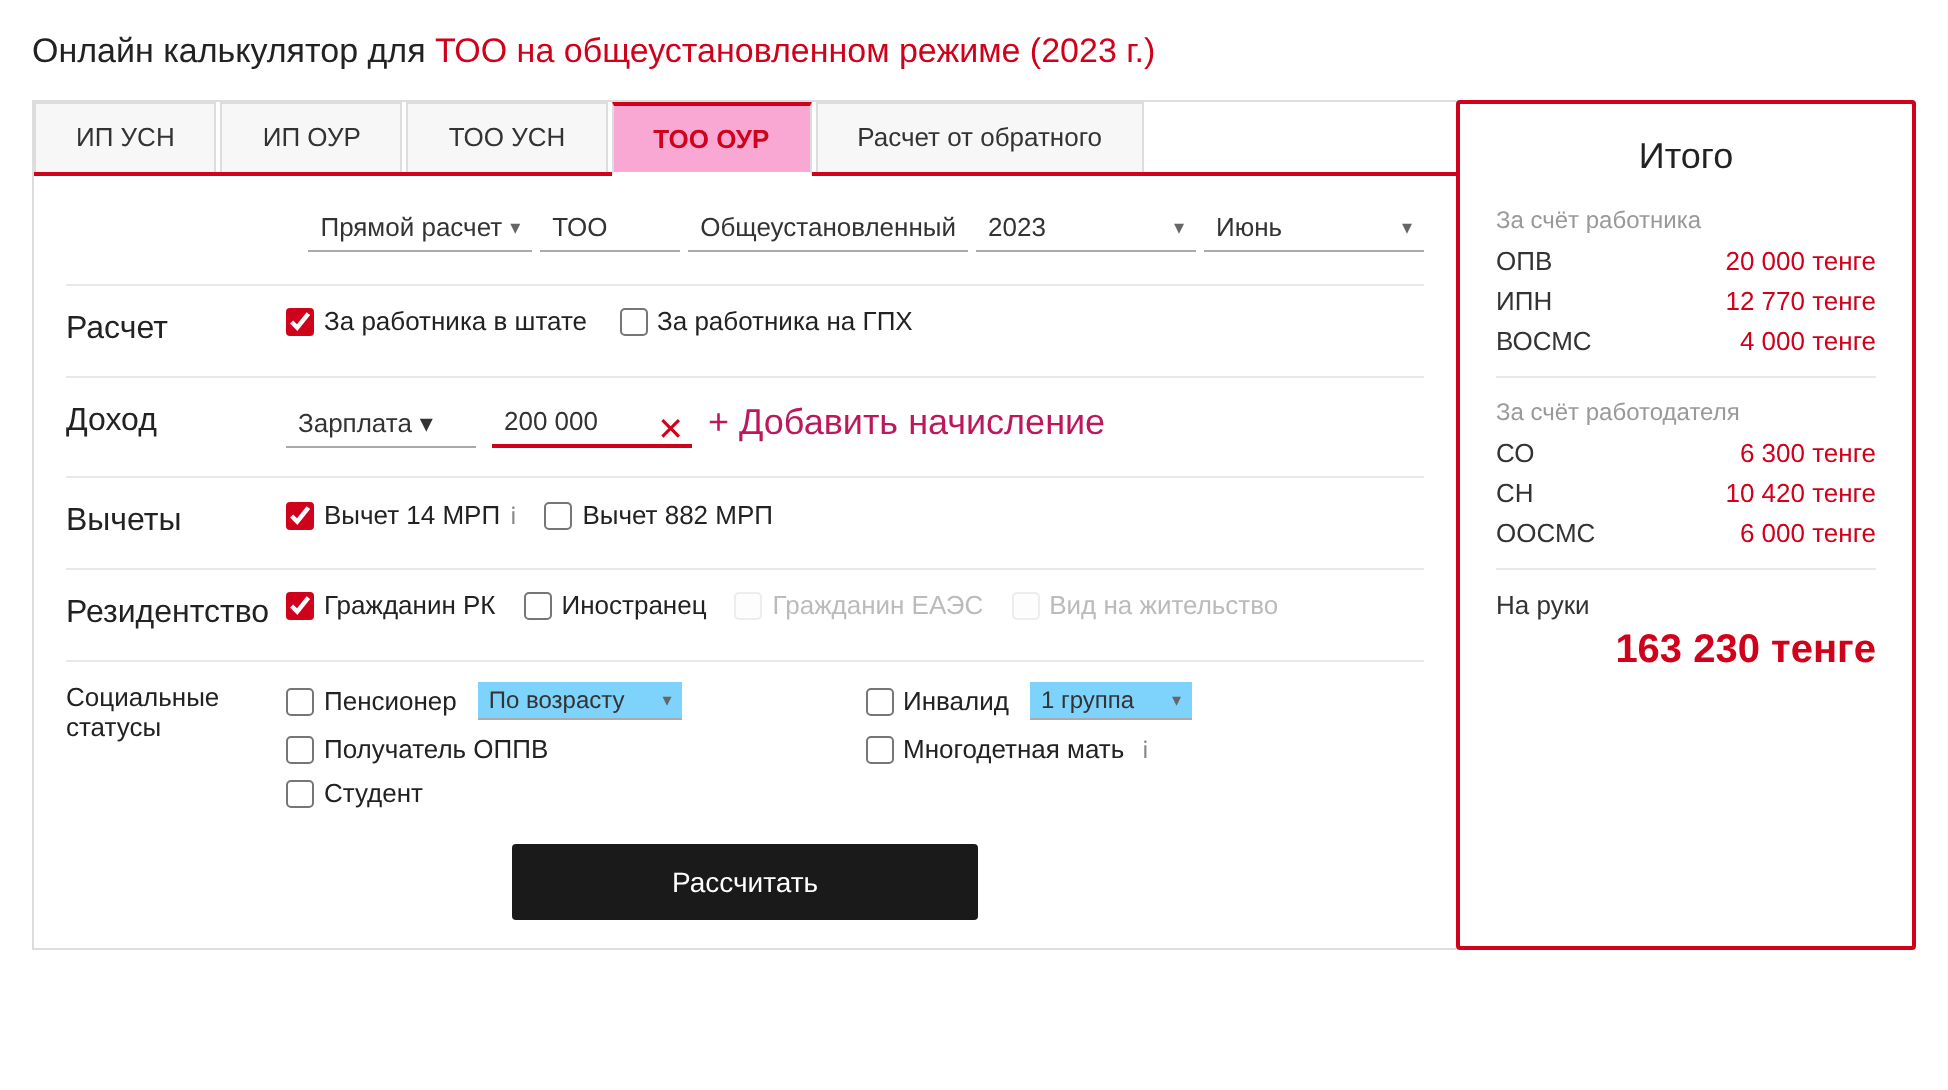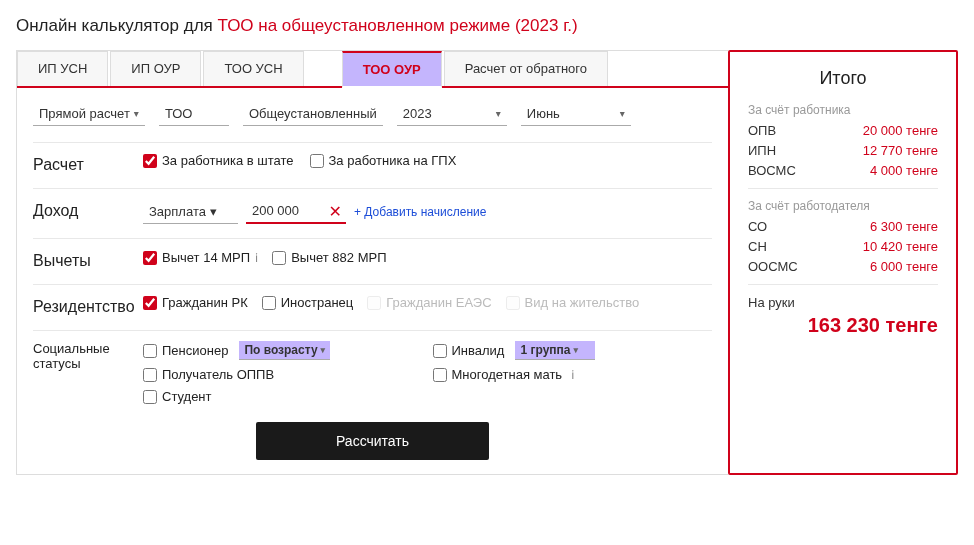--- a/index.html
+++ b/index.html
@@ -50,40 +50,40 @@
       cursor: pointer;
       font-size: 13px;
       color: #333;
       border: 1px solid #ddd;
       border-bottom: none;
       background: #f7f7f7;
       margin-right: 2px;
       user-select: none;
     }
     .tab.active {
-      background: #c4b5fd;
+      background: #f9a8d4;
       border-bottom: 2px solid #fff;
       margin-bottom: -2px;
       font-weight: bold;
       color: #d0021b;
       border-top: 2px solid #d0021b;
       border-left: 1px solid #ddd;
       border-right: 1px solid #ddd;
-      margin-left: 36px;
     }
     
     .form-area {
       padding: 14px 16px;
     }
     
     .dropdown-row {
       display: flex;
-      gap: 14px;
+      gap: 4px;
       margin-bottom: 16px;
       align-items: center;
+      justify-content: flex-end;
     }
     .select-box {
       display: flex;
       align-items: center;
       border: none;
       border-bottom: 1px solid #aaa;
       padding: 4px 6px;
       background: #fff;
       cursor: pointer;
       font-size: 13px;
@@ -160,42 +160,42 @@
       font-size: 13px;
       color: #333;
       background: #fff;
       cursor: pointer;
       gap: 4px;
       min-width: 95px;
     }
     .income-input-wrap {
       position: relative;
       display: flex;
-      align-items: center;
+      align-items: flex-end;
     }
     .income-input {
       border: none;
       border-bottom: 2px solid #d0021b;
       padding: 4px 22px 4px 6px;
       font-size: 13px;
       color: #333;
       width: 100px;
       outline: none;
     }
     .income-clear {
       position: absolute;
       right: 4px;
       color: #d0021b;
       font-size: 16px;
       cursor: pointer;
       line-height: 1;
     }
     .add-accrual {
-      color: #1d4ed8;
-      font-size: 12px;
+      color: #be185d;
+      font-size: 18px;
       cursor: pointer;
       user-select: none;
       white-space: nowrap;
     }
     
     .vychety-row {
       display: flex;
       align-items: center;
       gap: 14px;
     }
@@ -256,25 +256,24 @@
       height: 14px;
     }
     .social-select {
       display: inline-flex;
       align-items: center;
       border: none;
       border-bottom: 1px solid #aaa;
       padding: 2px 5px;
       font-size: 12px;
       color: #333;
-      background: #c4b5fd;
-      cursor: pointer;
-      gap: 3px;
+      background: #7dd3fc;
+      cursor: pointer;
+      gap: 19px;
       min-width: 80px;
-      font-weight: bold;
     }
     .social-select .chevron { font-size: 9px; color: #666; }
     
     .calc-btn-row {
       margin-top: 18px;
       display: flex;
       justify-content: center;
     }
     .calc-btn {
       background: #1a1a1a;

